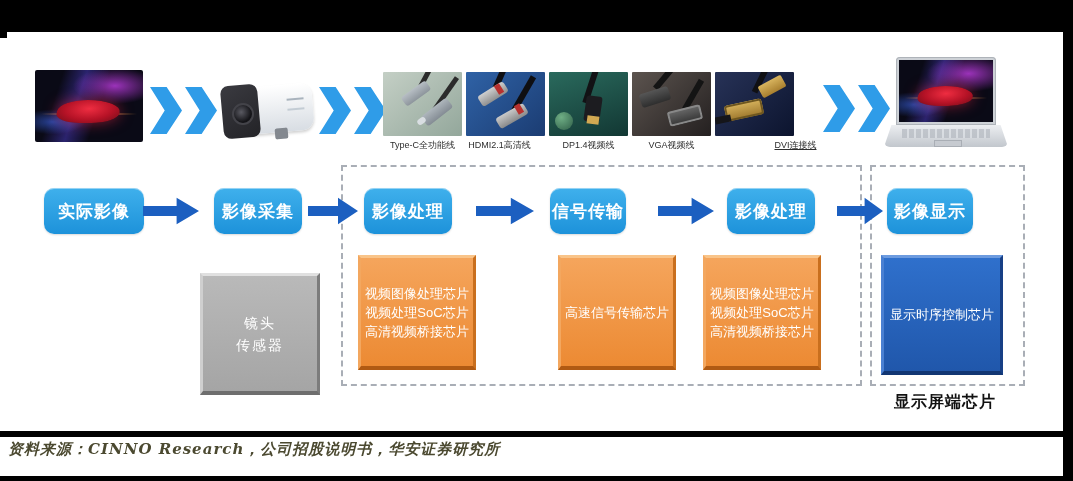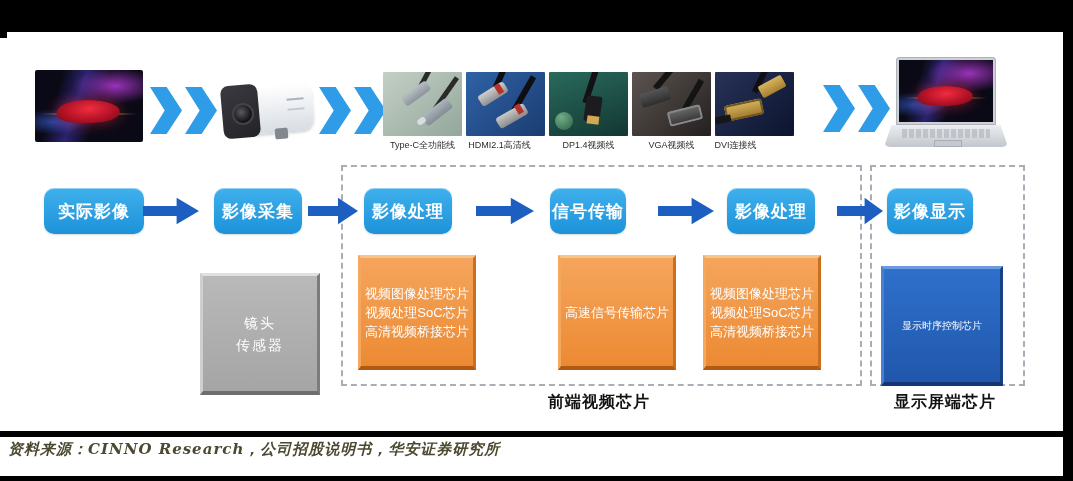--- a/index.html
+++ b/index.html
@@ -76,21 +76,21 @@
     border-top:3px solid #f9c489;border-left:3px solid #f3a75f;
     border-right:3px solid #c96f1e;border-bottom:4px solid #b05a13;
     font-size:13px;line-height:19px;}
   .graybox{background:linear-gradient(180deg,#b9b9b9,#a5a5a5);
     border-top:3px solid #e0e0e0;border-left:3px solid #cfcfcf;
     border-right:3px solid #7c7c7c;border-bottom:4px solid #6e6e6e;
     font-size:14px;line-height:22px;letter-spacing:2px;}
   .bluechip{background:linear-gradient(180deg,#2f70cc,#2057ab);
     border-top:3px solid #6d9bdf;border-left:3px solid #4a80d2;
     border-right:3px solid #173f85;border-bottom:4px solid #123673;
-    font-size:10px;line-height:20px;margin-top:11px;}
+    font-size:13px;line-height:20px;}
 
   
   .footer-source{position:absolute;left:8px;top:440px;font-size:15px;font-weight:bold;
     font-style:italic;color:#4b4930;font-family:"DejaVu Serif","Liberation Serif",serif;letter-spacing:1px;}
 </style>
 </head>
 <body>
 
 <div class="canvas">
 
@@ -153,21 +153,21 @@
     <div class="cbl" style="left:44px;top:-12px;width:6px;height:34px;background:#101014;transform:rotate(26deg);"></div>
     <div class="cbl" style="left:44px;top:8px;width:26px;height:13px;border-radius:2px;background:linear-gradient(#d8b45e,#a87f2f);transform:rotate(-28deg);"></div>
     <div class="cbl" style="left:10px;top:30px;width:38px;height:16px;border-radius:3px;background:linear-gradient(#d8b45e,#9d772c);transform:rotate(-12deg);box-shadow:inset 0 0 0 2px #6e561f;"></div>
     <div class="cbl" style="left:0px;top:44px;width:16px;height:7px;background:#15151a;transform:rotate(-12deg);"></div>
   </div>
 
   <div class="cable-label" style="left:383px;">Type-C全功能线</div>
   <div class="cable-label" style="left:460px;">HDMI2.1高清线</div>
   <div class="cable-label" style="left:549px;">DP1.4视频线</div>
   <div class="cable-label" style="left:632px;">VGA视频线</div>
-  <div class="cable-label" style="left:696px;">DVI连接线</div>
+  <div class="cable-label" style="left:756px;text-decoration:underline;">DVI连接线</div>
 
   <div class="chev-group" style="left:823px;top:85px;">
     <div class="chev"></div>
     <div class="chev"></div>
   </div>
 
   <div class="laptop">
     <div class="lap-screen">
       <div class="lap-display">
           <div class="car-art"></div>
@@ -211,18 +211,17 @@
   <div class="box3d orange" style="left:703px;top:255px;width:118px;height:115px;">
     <span>视频图像处理芯片</span>
     <span>视频处理SoC芯片</span>
     <span>高清视频桥接芯片</span>
   </div>
 
   <div class="box3d bluechip" style="left:881px;top:255px;width:122px;height:120px;">
     <span>显示时序控制芯片</span>
   </div>
 
-  <div class="group-label" style="left:539px;width:120px;">前端视频芯片</div>
   <div class="group-label" style="left:885px;width:120px;">显示屏端芯片</div>
 
   <div class="footer-source">资料来源：CINNO Research，公司招股说明书，华安证券研究所</div>
 
 </div>
 
 </body></html>

